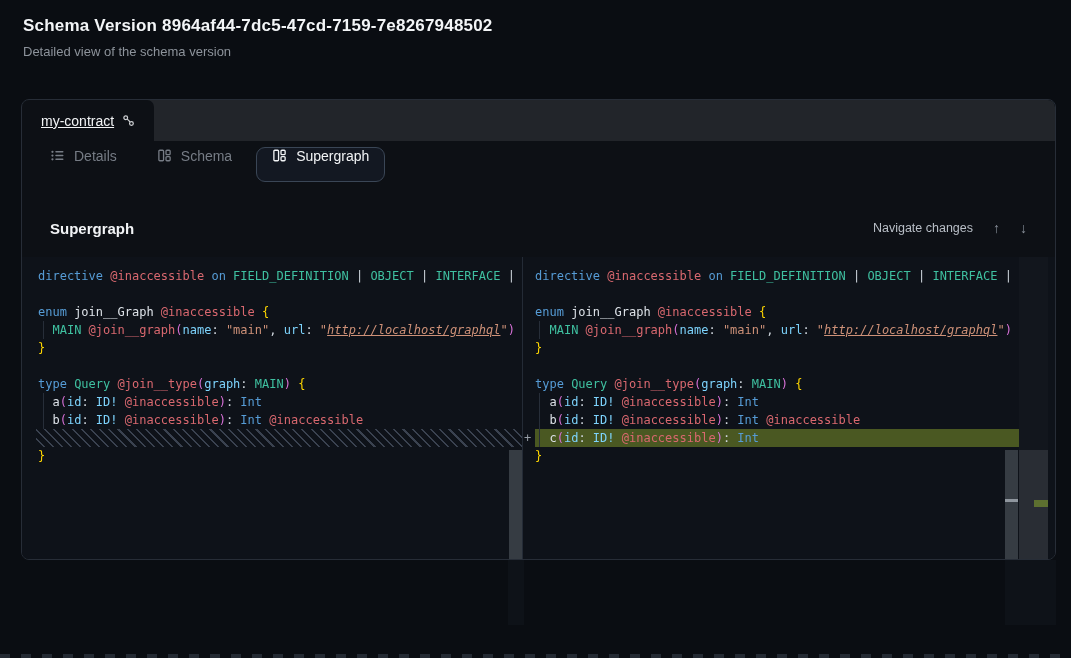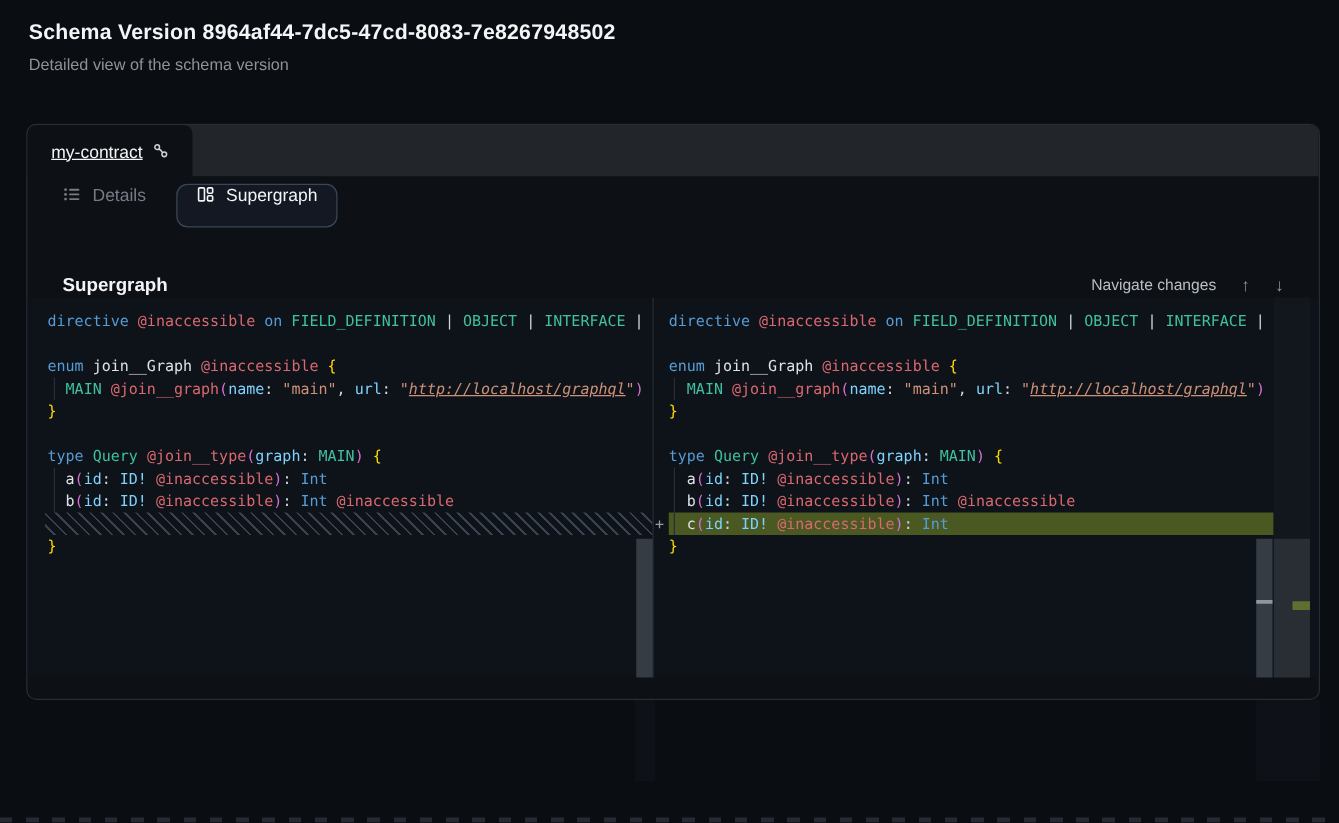--- a/index.html
+++ b/index.html
@@ -31,21 +31,21 @@
   .subtab.active{color:#f2f4f6;border-color:#3a4656;background:#131822;}
   .subtab .s-icon{display:flex;align-items:center;}
 
   .panel-head{display:flex;justify-content:space-between;align-items:center;margin:30px 28px 0 28px;height:20px;}
   .panel-title{font-size:15px;font-weight:700;color:#f2f4f6;}
   .nav-changes{display:flex;align-items:center;gap:20px;}
   .nav-label{font-size:12.5px;color:#b9bfc7;}
   .nav-arrow{font-size:14px;color:#8a919b;cursor:pointer;line-height:1;}
 
   
-  .editor{position:absolute;left:0;top:138px;width:1033px;height:304px;background:#0e1219;}
+  .editor{position:absolute;left:0;top:157px;width:1033px;height:304px;background:#0e1219;}
   .pane{position:absolute;top:0;height:100%;overflow:hidden;}
   .pane-left{left:0;width:500px;}
   .pane-divider{position:absolute;left:500px;top:0;width:1px;height:100%;background:#242b36;}
   .pane-right{left:501px;width:496px;}
   .code{padding-top:10px;font-family:"DejaVu Sans Mono",monospace;font-size:12px;line-height:18px;}
   .code-line{height:18px;white-space:pre;position:relative;}
   .pane-left .code-line{padding-left:16px;}
   .pane-left .code-line.hatch-row{padding-left:14px;}
   .hatch{height:18px;background:repeating-linear-gradient(45deg,transparent 0 5px,#3a4250 5px 6.5px);}
   .pane-right .code-line{display:flex;}
@@ -83,21 +83,21 @@
   .ghost-right{left:1005px;top:560px;width:51px;height:65px;}
 
   
   .bottom-dashes{position:absolute;left:0;bottom:0;width:100%;height:4px;
     background:repeating-linear-gradient(90deg,#242a33 0 10px,transparent 10px 21px);}
 </style>
 </head>
 <body>
 
 <div class="page-header">
-  <div class="page-title">Schema Version 8964af44-7dc5-47cd-8083-7e8267948502</div>
+  <div class="page-title">Schema Version 8964af44-7dc5-47cd-7159-7e8267948502</div>
   <div class="page-subtitle">Detailed view of the schema version</div>
 </div>
 
 <div class="card">
 
   <div class="tabbar">
     <div class="tab active">
       <span>my-contract</span>
       <span class="t-icon">
         <svg width="13" height="13" viewBox="0 0 16 16" fill="none" stroke="currentColor" stroke-width="1.5">
@@ -115,20 +115,30 @@
         <svg width="15" height="15" viewBox="0 0 16 16" fill="currentColor">
           <circle cx="2.6" cy="4" r="1.2"></circle>
             <rect x="5.6" y="3.2" width="8.8" height="1.6" rx=".8"></rect>
           <circle cx="2.6" cy="8" r="1.2"></circle>
             <rect x="5.6" y="7.2" width="8.8" height="1.6" rx=".8"></rect>
           <circle cx="2.6" cy="12" r="1.2"></circle>
             <rect x="5.6" y="11.2" width="8.8" height="1.6" rx=".8"></rect>
         </svg>
       </span>
       <span>Details</span>
+    </div>
+    <div class="subtab">
+      <span class="s-icon">
+        <svg width="15" height="15" viewBox="0 0 16 16" fill="none" stroke="currentColor" stroke-width="1.4">
+          <rect x="2" y="2.4" width="5" height="11.2" rx="1"></rect>
+            <rect x="9.6" y="2.4" width="4.4" height="4.6" rx="1"></rect>
+            <rect x="9.6" y="9.2" width="4.4" height="4.4" rx="1"></rect>
+        </svg>
+      </span>
+      <span>Schema</span>
     </div>
     <div class="subtab active">
       <span class="s-icon">
         <svg width="15" height="15" viewBox="0 0 16 16" fill="none" stroke="currentColor" stroke-width="1.4">
           <rect x="2" y="2.4" width="5" height="11.2" rx="1"></rect>
             <rect x="9.6" y="2.4" width="4.4" height="4.6" rx="1"></rect>
             <rect x="9.6" y="9.2" width="4.4" height="4.4" rx="1"></rect>
         </svg>
       </span>
       <span>Supergraph</span>

